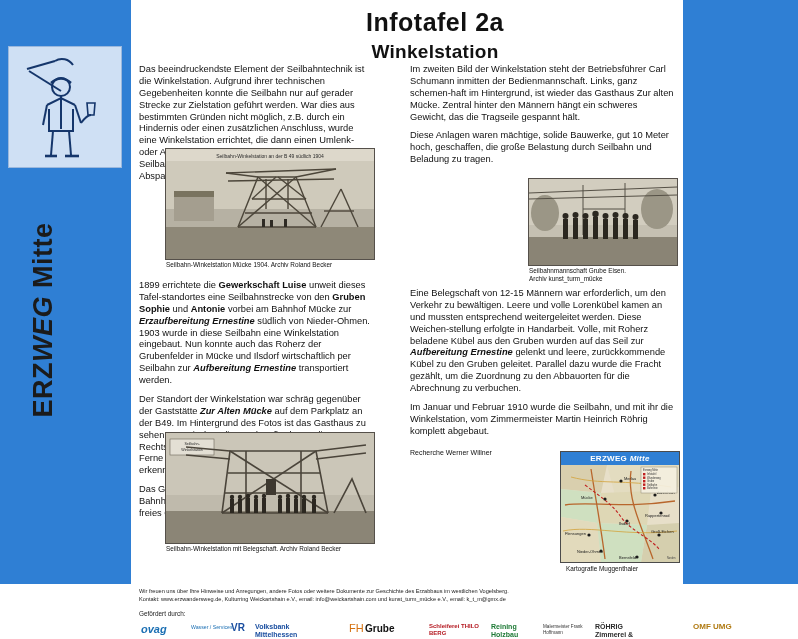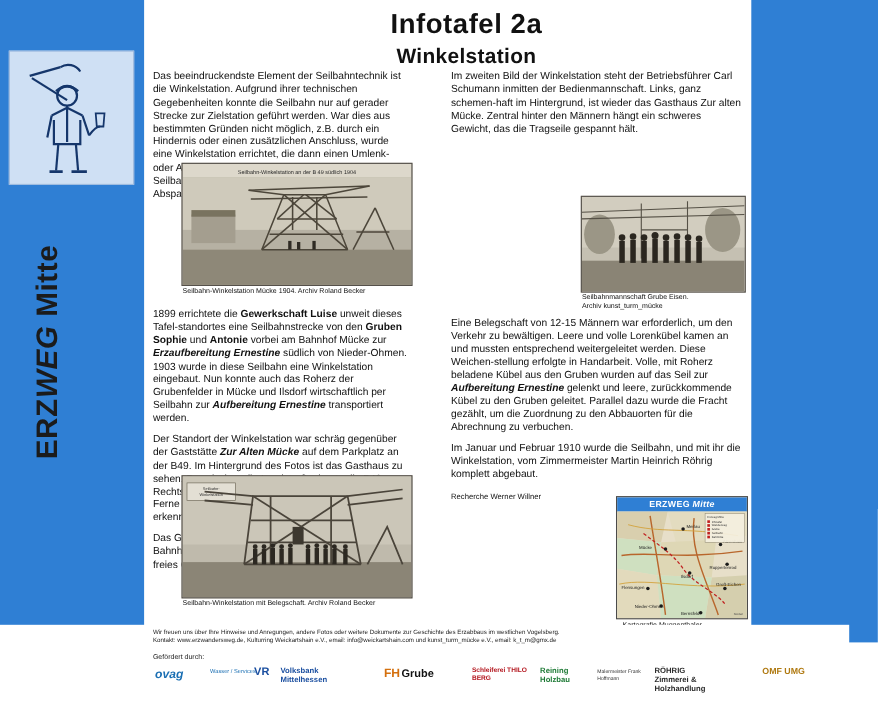--- a/index.html
+++ b/index.html
@@ -34,21 +34,21 @@
     white-space:nowrap;
   }
   .erzweg-vertical .it{font-style:italic;}
   
   .rightband{
     position:absolute;left:683px;top:0;width:115px;height:584px;
     background:#2f7fd4;
   }
   
   .header{
-    position:absolute;left:120px;top:0;width:608px;height:60px;
+    position:absolute;left:131px;top:0;width:608px;height:60px;
     text-align:center;color:#111;
   }
   .title1{font-size:25px;font-weight:bold;margin-top:8px;letter-spacing:0.5px;}
   .title2{font-size:19px;font-weight:bold;margin-top:4px;letter-spacing:0.3px;}
   
   .col{
     position:absolute;
     font-size:9.3px;line-height:1.28;color:#111;text-align:left;
   }
   .col p{margin:0 0 7px 0;}
@@ -72,21 +72,21 @@
     border:1px solid #4b4b4b;background:#e9e2cf;overflow:hidden;
   }
   .maphead{
     position:absolute;left:0;top:0;width:100%;height:13px;background:#2f7fd4;
     color:#fff;font-size:8px;font-weight:bold;text-align:center;line-height:13px;
     letter-spacing:0.3px;
   }
   .maphead .it{font-style:italic;}
   
   .footer{
-    position:absolute;left:0;top:568px;width:772px;height:55px;background:#ffffff;
+    position:absolute;left:0;top:584px;width:772px;height:55px;background:#ffffff;
   }
   .footer-text{
     position:absolute;left:139px;top:3px;width:540px;
     font-size:5.6px;line-height:1.45;color:#222;
   }
   .gefoerdert{
     position:absolute;left:139px;top:26px;font-size:6.4px;color:#222;
   }
   .sponsors{
     position:absolute;left:139px;top:36px;width:540px;height:22px;
@@ -246,20 +246,21 @@
           <circle cx="138" cy="64" r="2.2"></circle>
         <rect x="146" y="66" width="4" height="14"></rect>
           <circle cx="148" cy="64" r="2.2"></circle>
       </g>
     </svg>
   </div>
   <div class="cap" style="left:166px;top:545px;width:220px;">Seilbahn-Winkelstation mit Belegschaft. Archiv Roland Becker</div>
 
   <div class="col colR">
     <p class="para">Im zweiten Bild der Winkelstation steht der Betriebsführer Carl Schumann inmitten der Bedienmannschaft. Links, ganz schemen-haft im Hintergrund, ist wieder das Gasthaus Zur alten Mücke. Zentral hinter den Männern hängt ein schweres Gewicht, das die Tragseile gespannt hält.</p>
+    <p class="para">Diese Anlagen waren mächtige, solide Bauwerke, gut 10 Meter hoch, geschaffen, die große Belastung durch Seilbahn und Beladung zu tragen.</p>
   </div>
 
   <div class="photo" style="left:528px;top:178px;width:148px;height:86px;">
     <svg class="photo-inner" viewBox="0 0 148 86" preserveAspectRatio="none">
       <rect x="0" y="0" width="148" height="86" fill="#c5c0b2"></rect>
       <rect x="0" y="0" width="148" height="46" fill="#d2cdbf"></rect>
       <rect x="0" y="58" width="148" height="28" fill="#8a8475"></rect>
 
       <g fill="#9b9686">
         <ellipse cx="16" cy="34" rx="14" ry="18"></ellipse>
@@ -382,21 +383,21 @@
       <div>Wir freuen uns über Ihre Hinweise und Anregungen, andere Fotos oder weitere Dokumente zur Geschichte des Erzabbaus im westlichen Vogelsberg.</div>
       <div>Kontakt: www.erzwandersweg.de, Kulturring Weickartshain e.V., email: info@weickartshain.com und kunst_turm_mücke e.V., email: k_t_m@gmx.de</div>
     </div>
     <div class="gefoerdert">Gefördert durch:</div>
 
     <div class="sponsors">
       <div class="sp" style="left:2px;top:3px;color:#1b6fb3;font-weight:bold;font-size:11px;font-style:italic;">ovag</div>
       <div class="sp" style="left:52px;top:4px;color:#1b6fb3;font-size:5.2px;line-height:1.2;">Wasser / Services</div>
       <div class="sp" style="left:92px;top:2px;color:#1b4fa0;font-weight:bold;font-size:10px;">VR</div>
       <div class="sp" style="left:116px;top:3px;color:#1b4fa0;font-weight:bold;font-size:7px;line-height:1.15;width:70px;white-space:normal;">Volksbank Mittelhessen</div>
-      <div class="sp" style="left:186px;top:2px;color:#d4700e;font-weight:bold;font-size:11px;padding-left:24px;">FH</div>
+      <div class="sp" style="left:186px;top:2px;color:#d4700e;font-weight:normal;font-size:11px;padding-left:24px;">FH</div>
       <div class="sp" style="left:226px;top:3px;color:#111;font-weight:bold;font-size:10px;">Grube</div>
       <div class="sp" style="left:290px;top:3px;color:#b4171f;font-weight:bold;font-size:6px;line-height:1.15;width:62px;white-space:normal;">Schleiferei THILO BERG</div>
       <div class="sp" style="left:352px;top:3px;color:#1e7a36;font-weight:bold;font-size:7px;line-height:1.15;width:48px;white-space:normal;">Reining Holzbau</div>
       <div class="sp" style="left:404px;top:4px;color:#333;font-size:4.6px;line-height:1.2;width:52px;white-space:normal;">Malermeister Frank Hoffmann</div>
       <div class="sp" style="left:456px;top:3px;color:#2b2b2b;font-weight:bold;font-size:7px;line-height:1.15;width:56px;white-space:normal;">RÖHRIG Zimmerei &amp; Holzhandlung</div>
       <div class="sp" style="left:514px;top:3px;color:#b07a12;font-weight:bold;font-size:8px;line-height:1.1;width:40px;white-space:normal;margin-left:40px;">OMF UMG</div>
     </div>
 
   </div>
 

